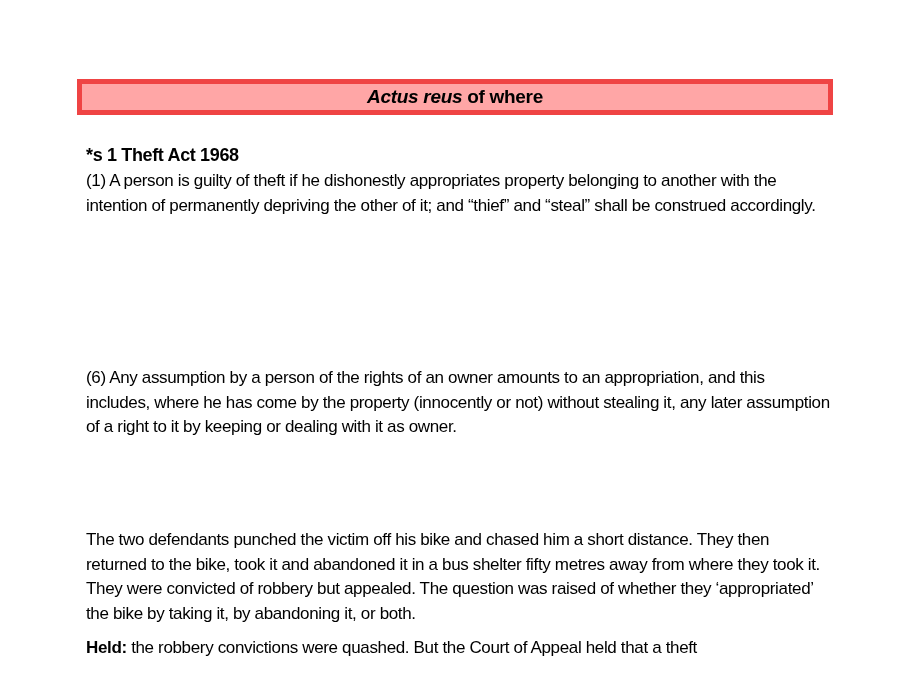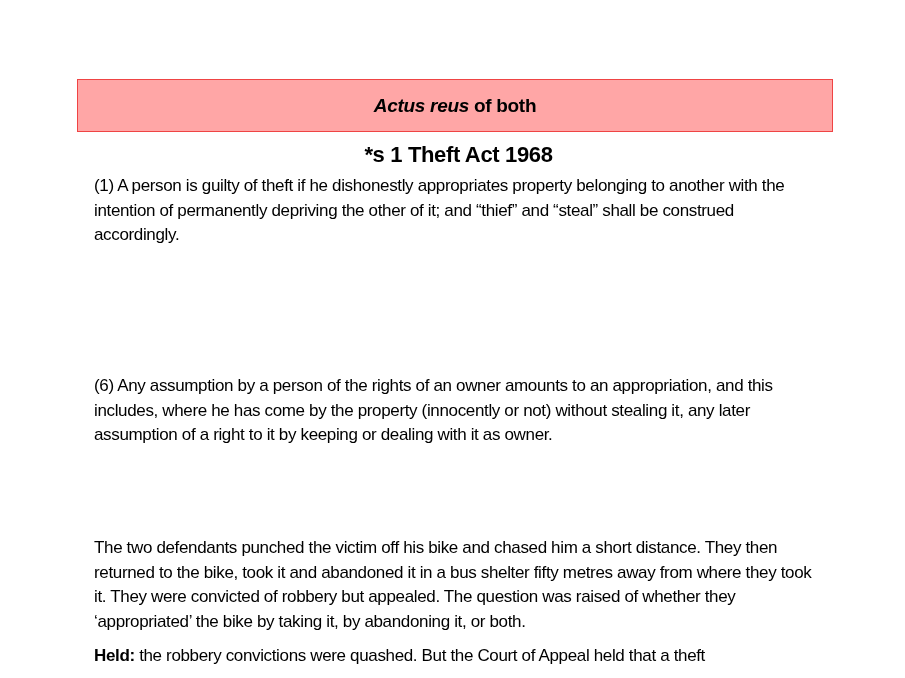--- a/index.html
+++ b/index.html
@@ -18,65 +18,64 @@
     .page {
       position: absolute;
       left: 0; top: 0;
       width: 905px; height: 678px;
     }
     .title-box {
       position: absolute;
       left: 77px;
       top: 79px;
       width: 756px;
-      height: 53px;
+      height: 36px;
       background: #ffa6a6;
-      border: 1px solid #ef4444;
+      border: 5px solid #ef4444;
       box-sizing: border-box;
       display: flex;
       align-items: center;
       justify-content: center;
       font-size: 19px;
       font-weight: bold;
       letter-spacing: -0.3px;
     }
     .title-box .it { font-style: italic; }
     .section {
       position: absolute;
       left: 86px;
       width: 745px;
       font-size: 17px;
       line-height: 24.5px;
       letter-spacing: -0.35px;
     }
     .heading {
-      text-align: center;
       font-weight: bold;
-      font-size: 22px;
+      font-size: 18px;
       line-height: 22px;
       margin-bottom: 3px;
     }
     .heading .it { font-style: italic; }
     p {
-      margin: 8px;
+      margin: 0;
     }
     p + p { margin-top: 10px; }
     .b { font-weight: bold; }
     .s1 { top: 144px; }
     .s3 { top: 366px; }
     .vinall { top: 528px; }
   </style>
 </head>
 <body>
 
 <div class="page">
 
   <div class="title-box">
     <span class="it">Actus reus</span>
-      <span style="white-space:pre"> of both</span>
+      <span style="white-space:pre"> of where</span>
   </div>
 
   <div class="section s1">
     <div class="heading">*s 1 Theft Act 1968</div>
     <p>(1) A person is guilty of theft if he dishonestly appropriates property belonging to another with the intention of permanently depriving the other of it; and “thief” and “steal” shall be construed accordingly.</p>
   </div>
 
   <div class="section s3">
     <p>(6) Any assumption by a person of the rights of an owner amounts to an appropriation, and this includes, where he has come by the property (innocently or not) without stealing it, any later assumption of a right to it by keeping or dealing with it as owner.</p>
   </div>

